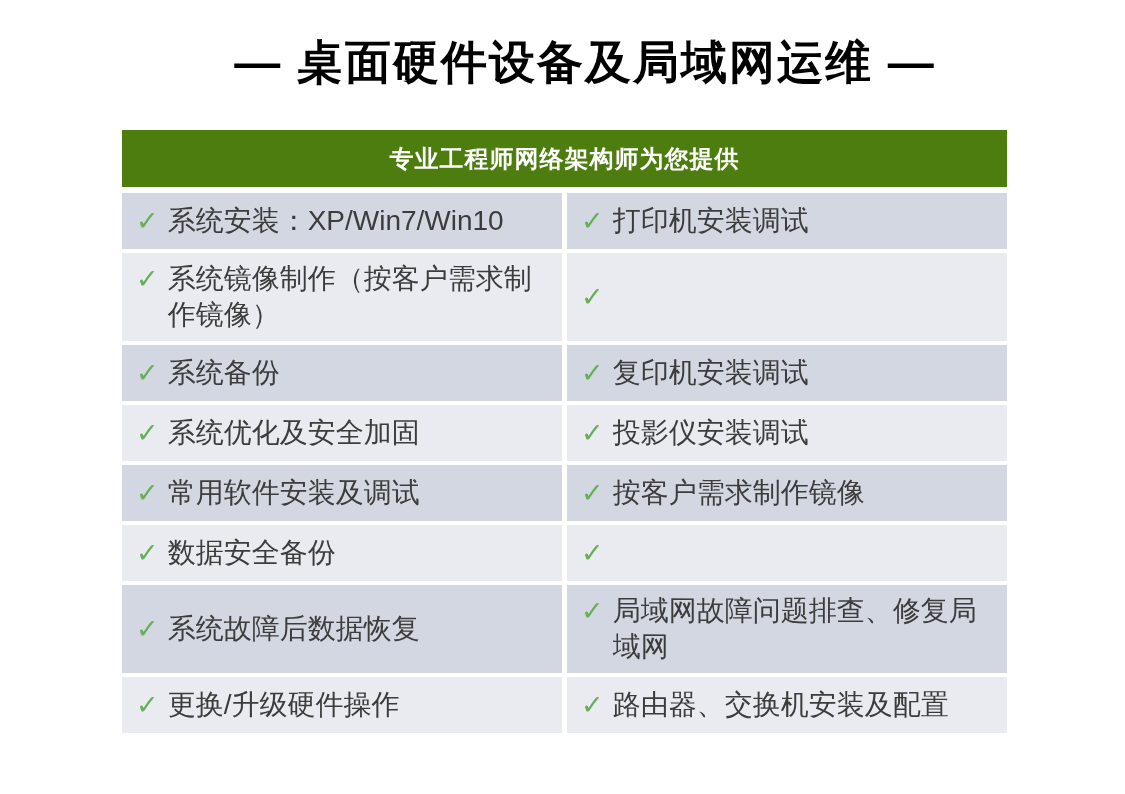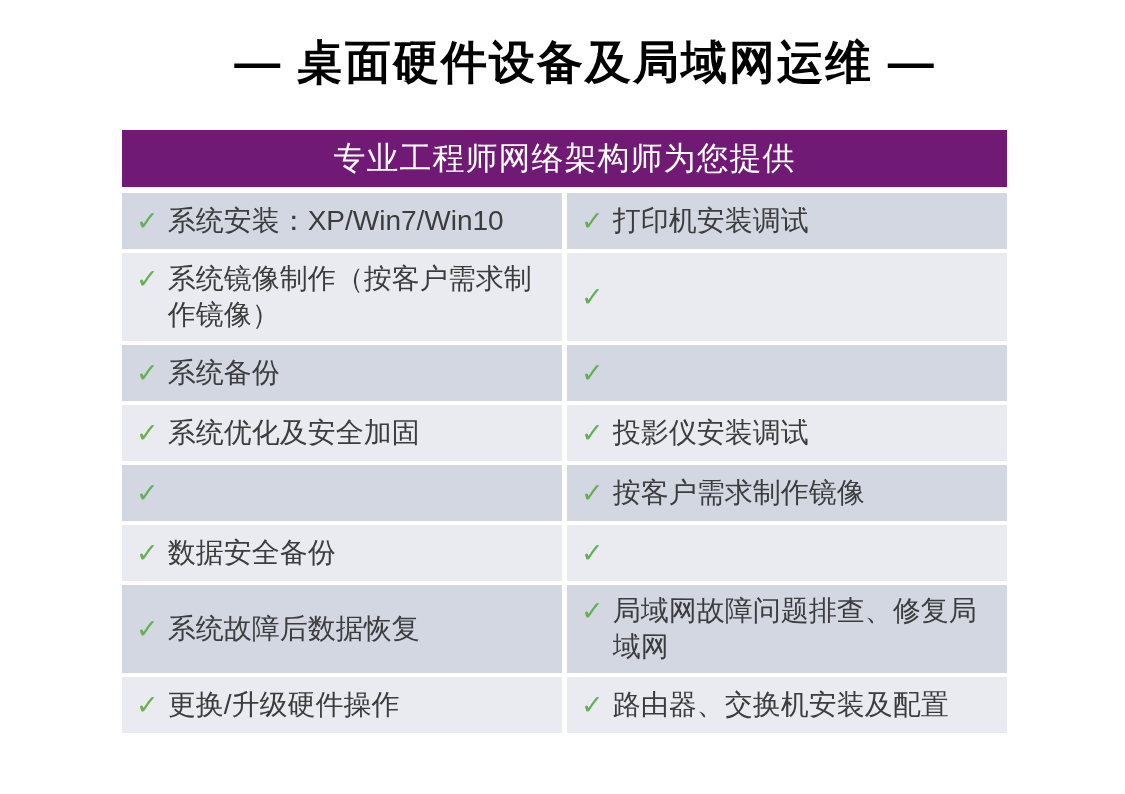--- a/index.html
+++ b/index.html
@@ -26,24 +26,24 @@
     padding-left: 45px;
   }
   .services-table {
     position: absolute;
     top: 130px; left: 122px;
     width: 885px;
   }
   .table-header {
     width: 100%;
     height: 57px;
-    background: #701a75;
+    background: #4d7c0f;
     color: #ffffff;
-    font-size: 32px;
-    font-weight: 400;
+    font-size: 24px;
+    font-weight: 700;
     display: flex;
     align-items: center;
     justify-content: center;
     margin-bottom: 6px;
     letter-spacing: 1px;
   }
   .service-row {
     display: flex;
     gap: 5px;
     margin-bottom: 4px;
@@ -117,20 +117,21 @@
     <div class="service-row row-dark">
       <div class="service-cell">
         <div class="cell-inner">
           <span class="check">✓</span>
           <span class="label">系统备份</span>
         </div>
       </div>
       <div class="service-cell">
         <div class="cell-inner">
           <span class="check">✓</span>
+          <span class="label">复印机安装调试</span>
         </div>
       </div>
     </div>
 
     <div class="service-row row-light">
       <div class="service-cell">
         <div class="cell-inner">
           <span class="check">✓</span>
           <span class="label">系统优化及安全加固</span>
         </div>
@@ -140,20 +141,21 @@
           <span class="check">✓</span>
           <span class="label">投影仪安装调试</span>
         </div>
       </div>
     </div>
 
     <div class="service-row row-dark">
       <div class="service-cell">
         <div class="cell-inner">
           <span class="check">✓</span>
+          <span class="label">常用软件安装及调试</span>
         </div>
       </div>
       <div class="service-cell">
         <div class="cell-inner">
           <span class="check">✓</span>
           <span class="label">按客户需求制作镜像</span>
         </div>
       </div>
     </div>
 

